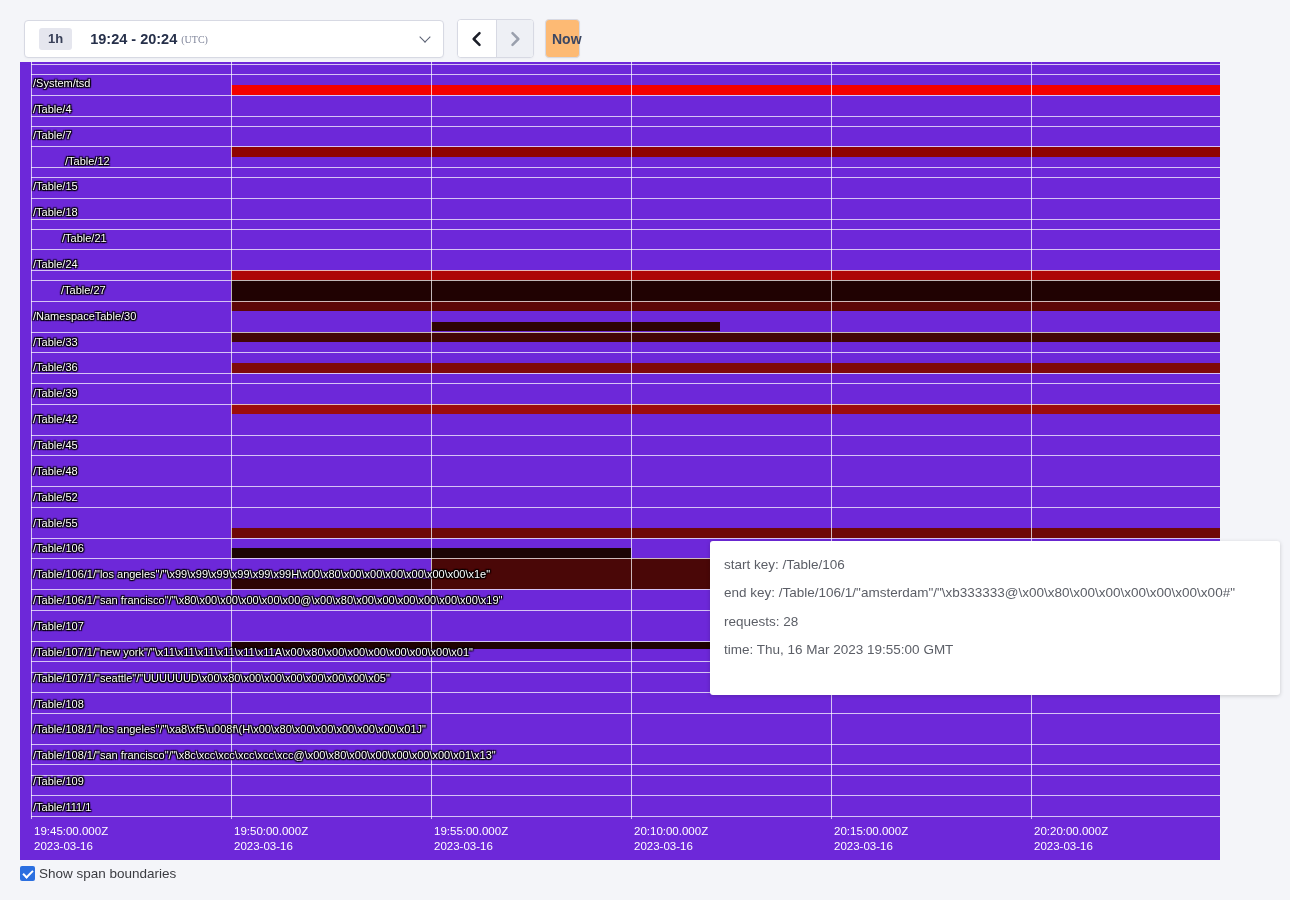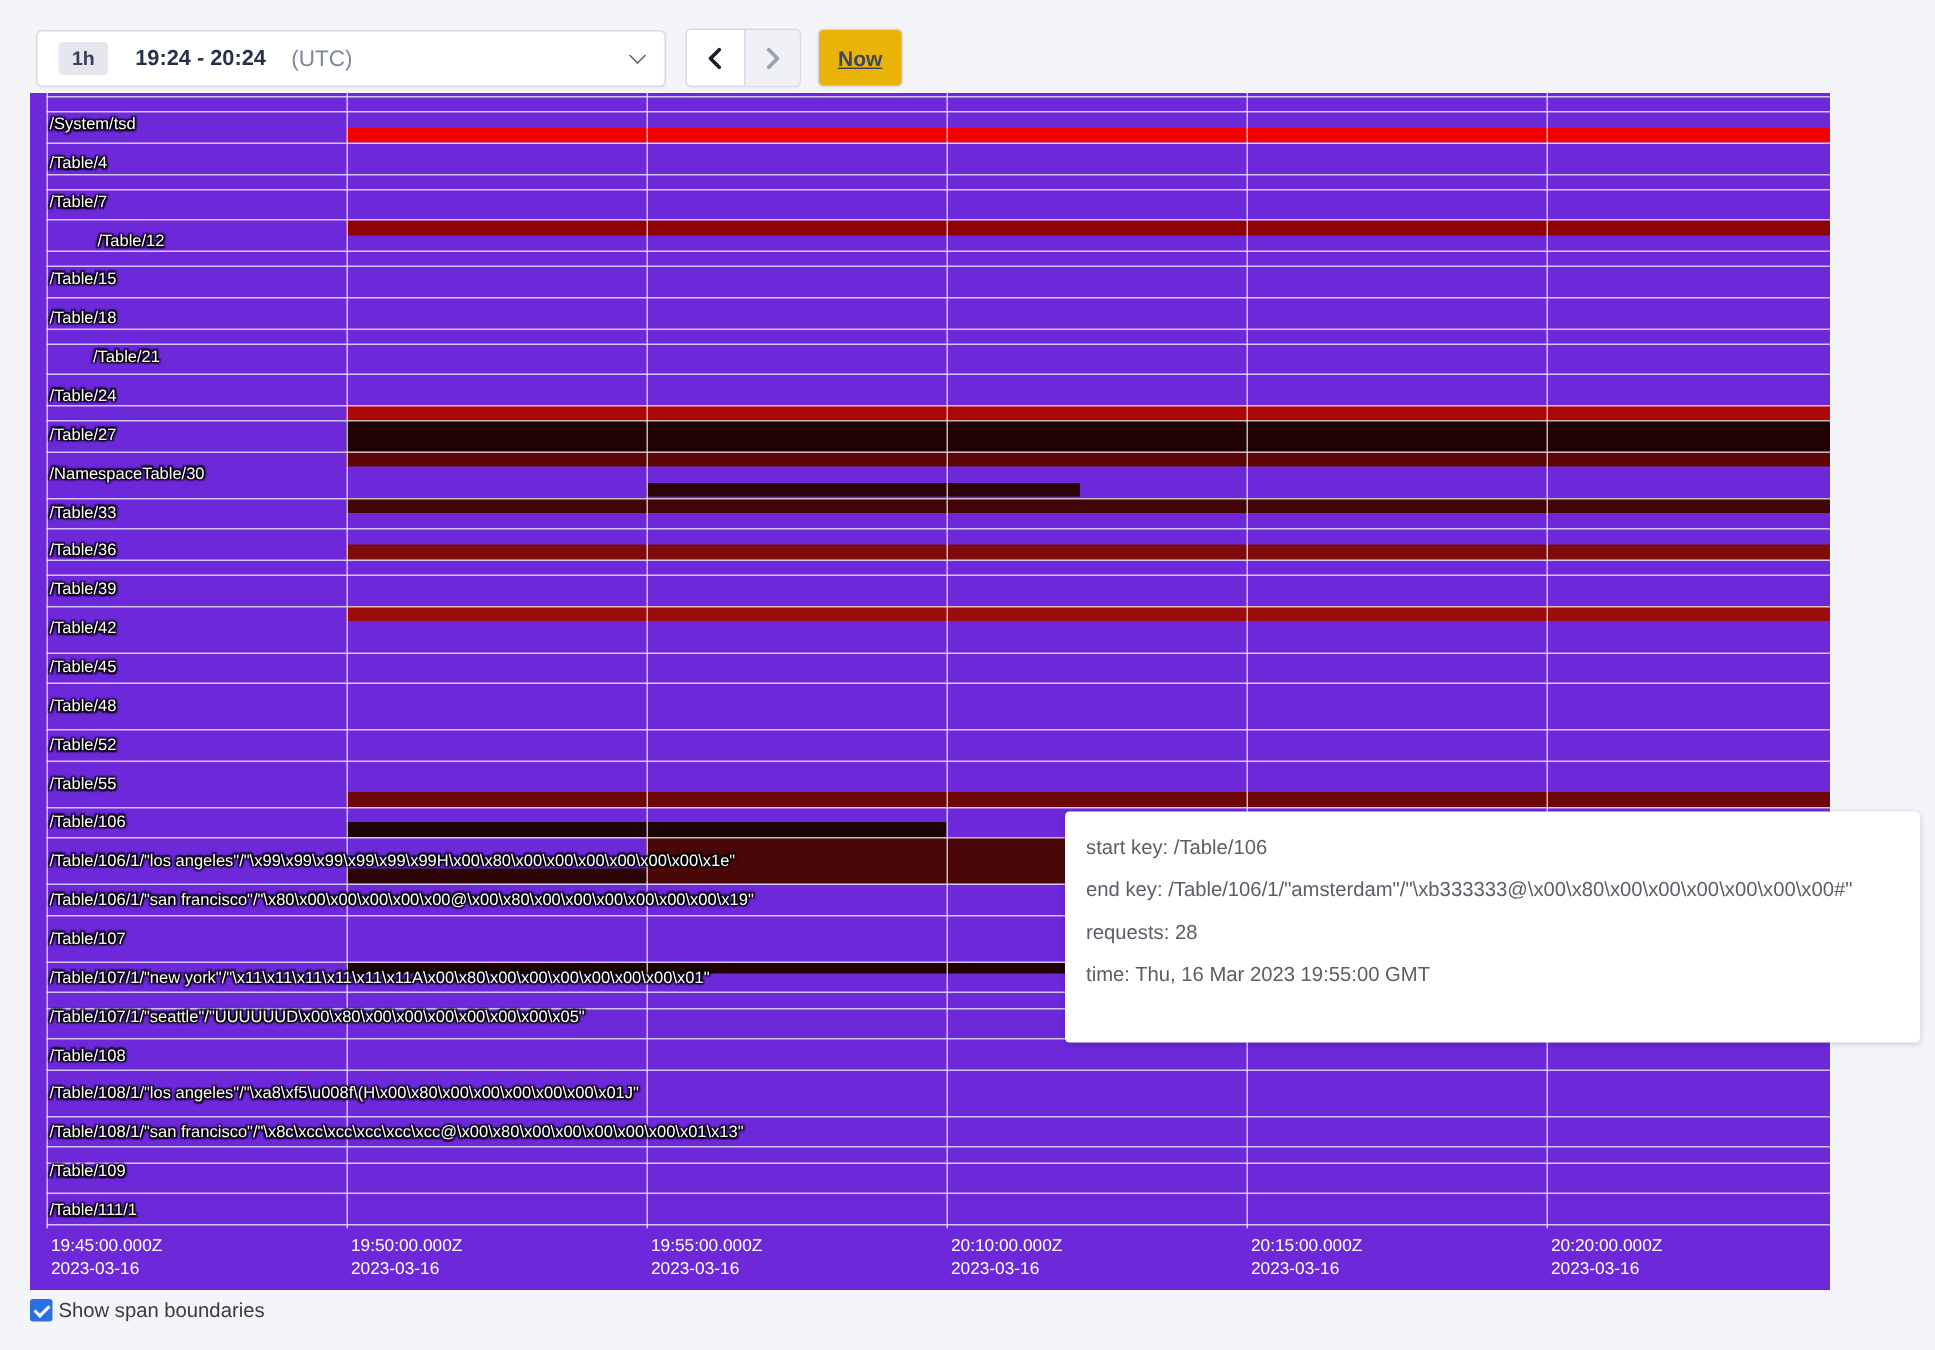--- a/index.html
+++ b/index.html
@@ -15,42 +15,41 @@
     position:absolute; left:24px; top:20px; width:420px; height:38px;
     background:#fff; border:1px solid #d7d9e3; border-radius:4px;
     display:flex; align-items:center; padding:0 14px; cursor:pointer;
     box-shadow:0 1px 2px rgba(40,50,80,0.04);
   }
   .range-badge {
     background:#e5e6ee; color:#394058; font-size:13px; font-weight:bold;
     padding:4px 9px; border-radius:3px; line-height:14px;
   }
   .range-text { margin-left:18px; font-size:14.5px; font-weight:bold; color:#26304a; }
-  .range-suffix { margin-left:17px; font-size:15px; color:#80869b; }
+  .range-suffix { margin-left:4px; font-size:10px; color:#80869b;font-family:Liberation Serif, serif; }
   .chev-down {
     margin-left:auto; width:8px; height:8px; margin-top:-4px;
     border-right:1.8px solid #5a6073; border-bottom:1.8px solid #5a6073;
     transform:rotate(45deg);
   }
   .arrow-group {
     position:absolute; left:457px; top:19px; width:77px; height:39px;
     display:flex; border:1px solid #d7d9e3; border-radius:4px; overflow:hidden;
     background:#fff; box-shadow:0 1px 2px rgba(40,50,80,0.04);
   }
   .arrow-btn { width:38px; height:100%; display:flex; align-items:center; justify-content:center;
     background:#fff; border:none; padding:0; cursor:pointer; }
   .arrow-btn.disabled { background:#eef0f5; cursor:default; }
   .arrow-btn + .arrow-btn { border-left:1px solid #d7d9e3; }
   .now-btn {
-    position:absolute; left:545px; top:19px; width:57px; height:39px;
-    background:#eab308; border:1px solid #d7d9e3; border-radius:4px;
+    position:absolute; left:545px; top:19px; width:35px; height:39px;
+    background:#fdba74; border:1px solid #d7d9e3; border-radius:4px;
     font-family:"Liberation Sans", sans-serif;
     font-size:14px; font-weight:bold; color:#3b4763; cursor:pointer;
     box-shadow:0 1px 2px rgba(40,50,80,0.04);
-    text-decoration:underline;
   }
 
   
   #heatmap {
     position:absolute; left:20px; top:62px; width:1200px; height:798px;
     background:#6d28d9; overflow:hidden; cursor:crosshair;
   }
   .hline { position:absolute; left:11px; width:1189px; height:1px; background:rgba(255,255,255,0.72); }
   .vline { position:absolute; top:0; width:1px; height:757px; background:rgba(255,255,255,0.72); }
   .band  { position:absolute; }
@@ -165,21 +164,21 @@
     <div class="vline" style="left: 811px; background: rgba(255, 255, 255, 0.72);"></div>
     <div class="vline" style="left: 1011px; background: rgba(255, 255, 255, 0.72);"></div>
     <div class="rowlabel" style="top: 15px;">/System/tsd</div>
     <div class="rowlabel" style="top: 41px;">/Table/4</div>
     <div class="rowlabel" style="top: 67px;">/Table/7</div>
     <div class="rowlabel" style="top: 93px; padding-left: 32px;">/Table/12</div>
     <div class="rowlabel" style="top: 118px;">/Table/15</div>
     <div class="rowlabel" style="top: 144px;">/Table/18</div>
     <div class="rowlabel" style="top: 170px; padding-left: 29px;">/Table/21</div>
     <div class="rowlabel" style="top: 196px;">/Table/24</div>
-    <div class="rowlabel" style="top: 222px;">/Table/27</div>
+    <div class="rowlabel" style="top: 222px; margin-left: 28px;">/Table/27</div>
     <div class="rowlabel" style="top: 248px;">/NamespaceTable/30</div>
     <div class="rowlabel" style="top: 274px;">/Table/33</div>
     <div class="rowlabel" style="top: 299px;">/Table/36</div>
     <div class="rowlabel" style="top: 325px;">/Table/39</div>
     <div class="rowlabel" style="top: 351px;">/Table/42</div>
     <div class="rowlabel" style="top: 377px;">/Table/45</div>
     <div class="rowlabel" style="top: 403px;">/Table/48</div>
     <div class="rowlabel" style="top: 429px;">/Table/52</div>
     <div class="rowlabel" style="top: 455px;">/Table/55</div>
     <div class="rowlabel" style="top: 480px;">/Table/106</div>

